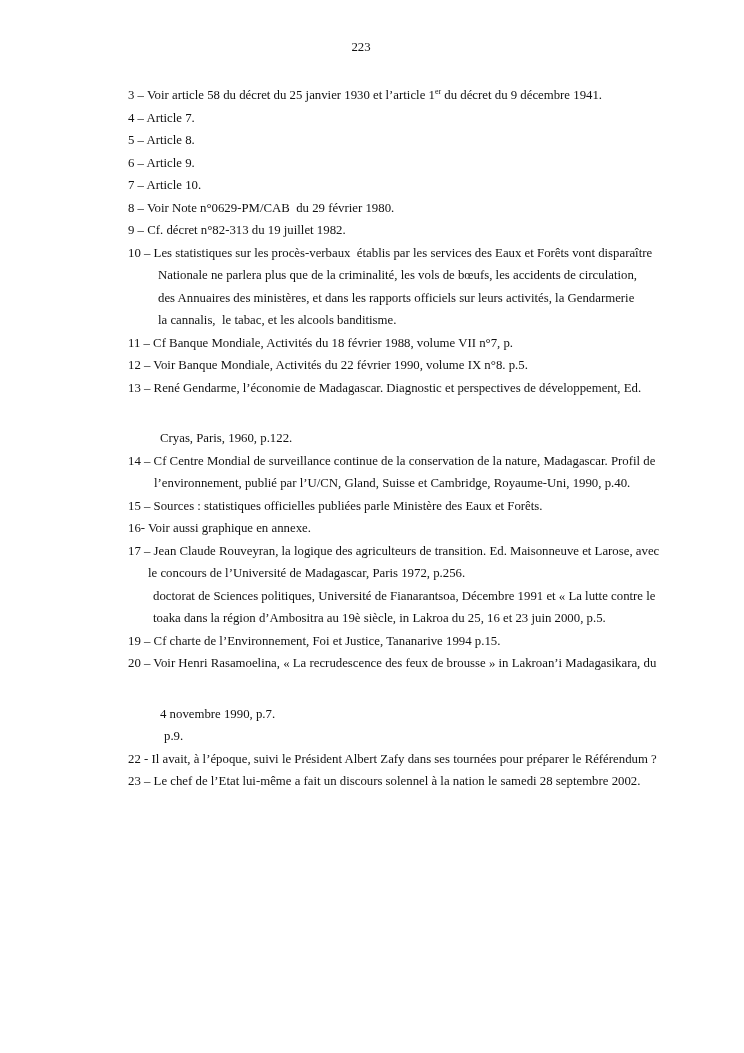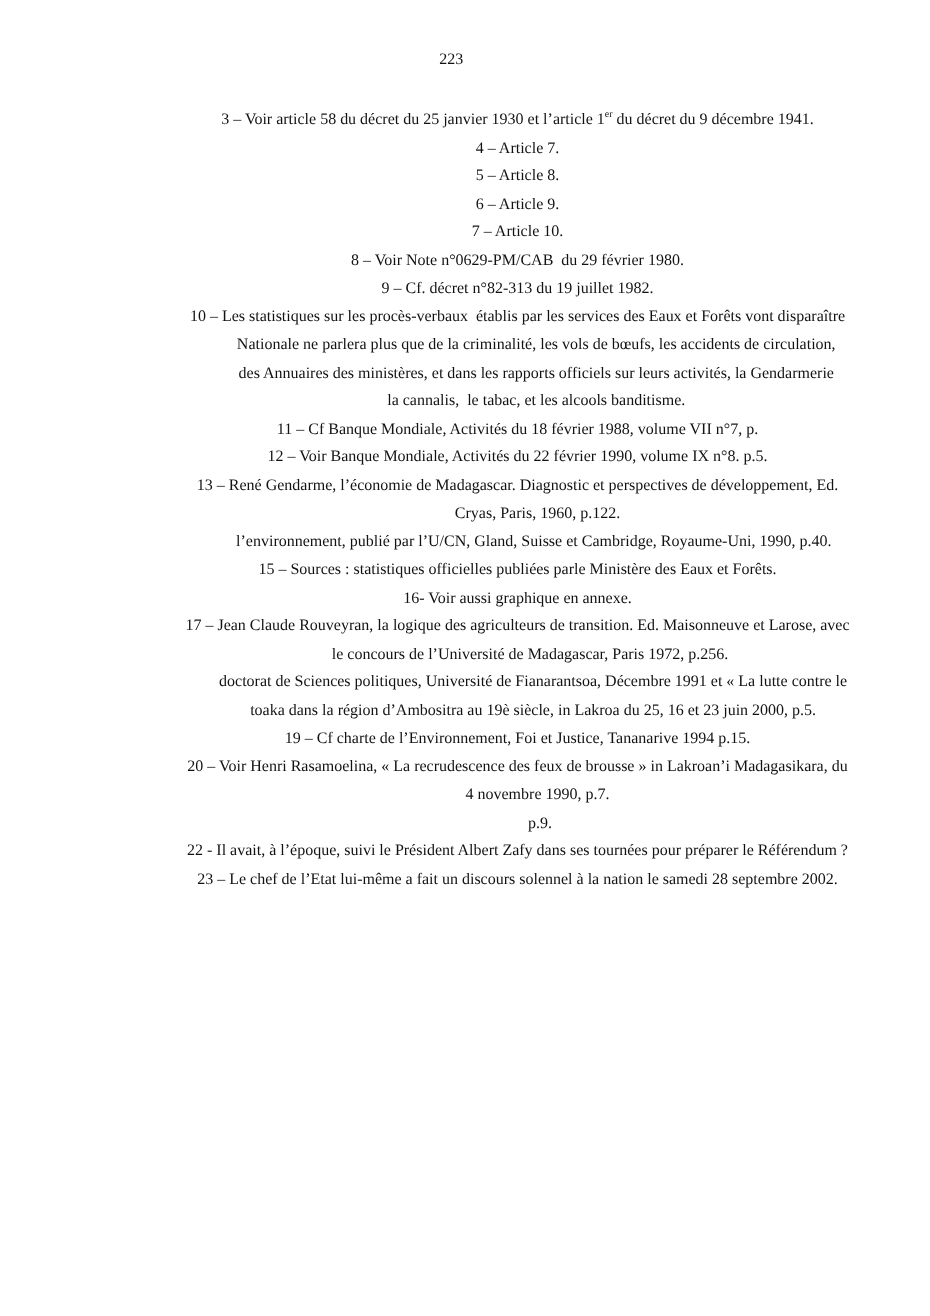--- a/index.html
+++ b/index.html
@@ -25,31 +25,31 @@
     left: 0;
     width: 722px;
     text-align: center;
   }
   .footnotes {
     position: absolute;
     top: 84px;
     left: 128px;
     right: 0;
   }
-  .fn-line { white-space: pre; text-align: center; }
+  .fn-line { white-space: pre; }
   sup {
     font-size: 0.62em;
     vertical-align: super;
     line-height: 0;
   }
   .ind-20 { padding-left: 20px; }
   .ind-25 { padding-left: 25px; }
   .ind-26 { padding-left: 26px; }
   .ind-30 { padding-left: 30px; }
-  .ind-32 { padding-left: 32px; }
+  .ind-32 { padding-left: 32px; margin-top: 28px; }
   .ind-36 { padding-left: 36px; }
 </style>
 </head>
 <body>
 
 <div class="page">
   <div class="page-number">223</div>
 
   <div class="footnotes">
 
@@ -66,20 +66,21 @@
     <div class="fn-line ind-30">Nationale ne parlera plus que de la criminalité, les vols de bœufs, les accidents de circulation,</div>
     <div class="fn-line ind-30">des Annuaires des ministères, et dans les rapports officiels sur leurs activités, la Gendarmerie</div>
     <div class="fn-line ind-30">la cannalis,  le tabac, et les alcools banditisme.</div>
 
     <div class="fn-line">11 – Cf Banque Mondiale, Activités du 18 février 1988, volume VII n°7, p.</div>
     <div class="fn-line">12 – Voir Banque Mondiale, Activités du 22 février 1990, volume IX n°8. p.5.</div>
 
     <div class="fn-line">13 – René Gendarme, l’économie de Madagascar. Diagnostic et perspectives de développement, Ed.</div>
     <div class="fn-line ind-32">Cryas, Paris, 1960, p.122.</div>
 
+    <div class="fn-line">14 – Cf Centre Mondial de surveillance continue de la conservation de la nature, Madagascar. Profil de</div>
     <div class="fn-line ind-26">l’environnement, publié par l’U/CN, Gland, Suisse et Cambridge, Royaume-Uni, 1990, p.40.</div>
 
     <div class="fn-line">15 – Sources : statistiques officielles publiées parle Ministère des Eaux et Forêts.</div>
     <div class="fn-line">16- Voir aussi graphique en annexe.</div>
 
     <div class="fn-line">17 – Jean Claude Rouveyran, la logique des agriculteurs de transition. Ed. Maisonneuve et Larose, avec</div>
     <div class="fn-line ind-20">le concours de l’Université de Madagascar, Paris 1972, p.256.</div>
 
     <div class="fn-line ind-25">doctorat de Sciences politiques, Université de Fianarantsoa, Décembre 1991 et « La lutte contre le</div>
     <div class="fn-line ind-25">toaka dans la région d’Ambositra au 19è siècle, in Lakroa du 25, 16 et 23 juin 2000, p.5.</div>

